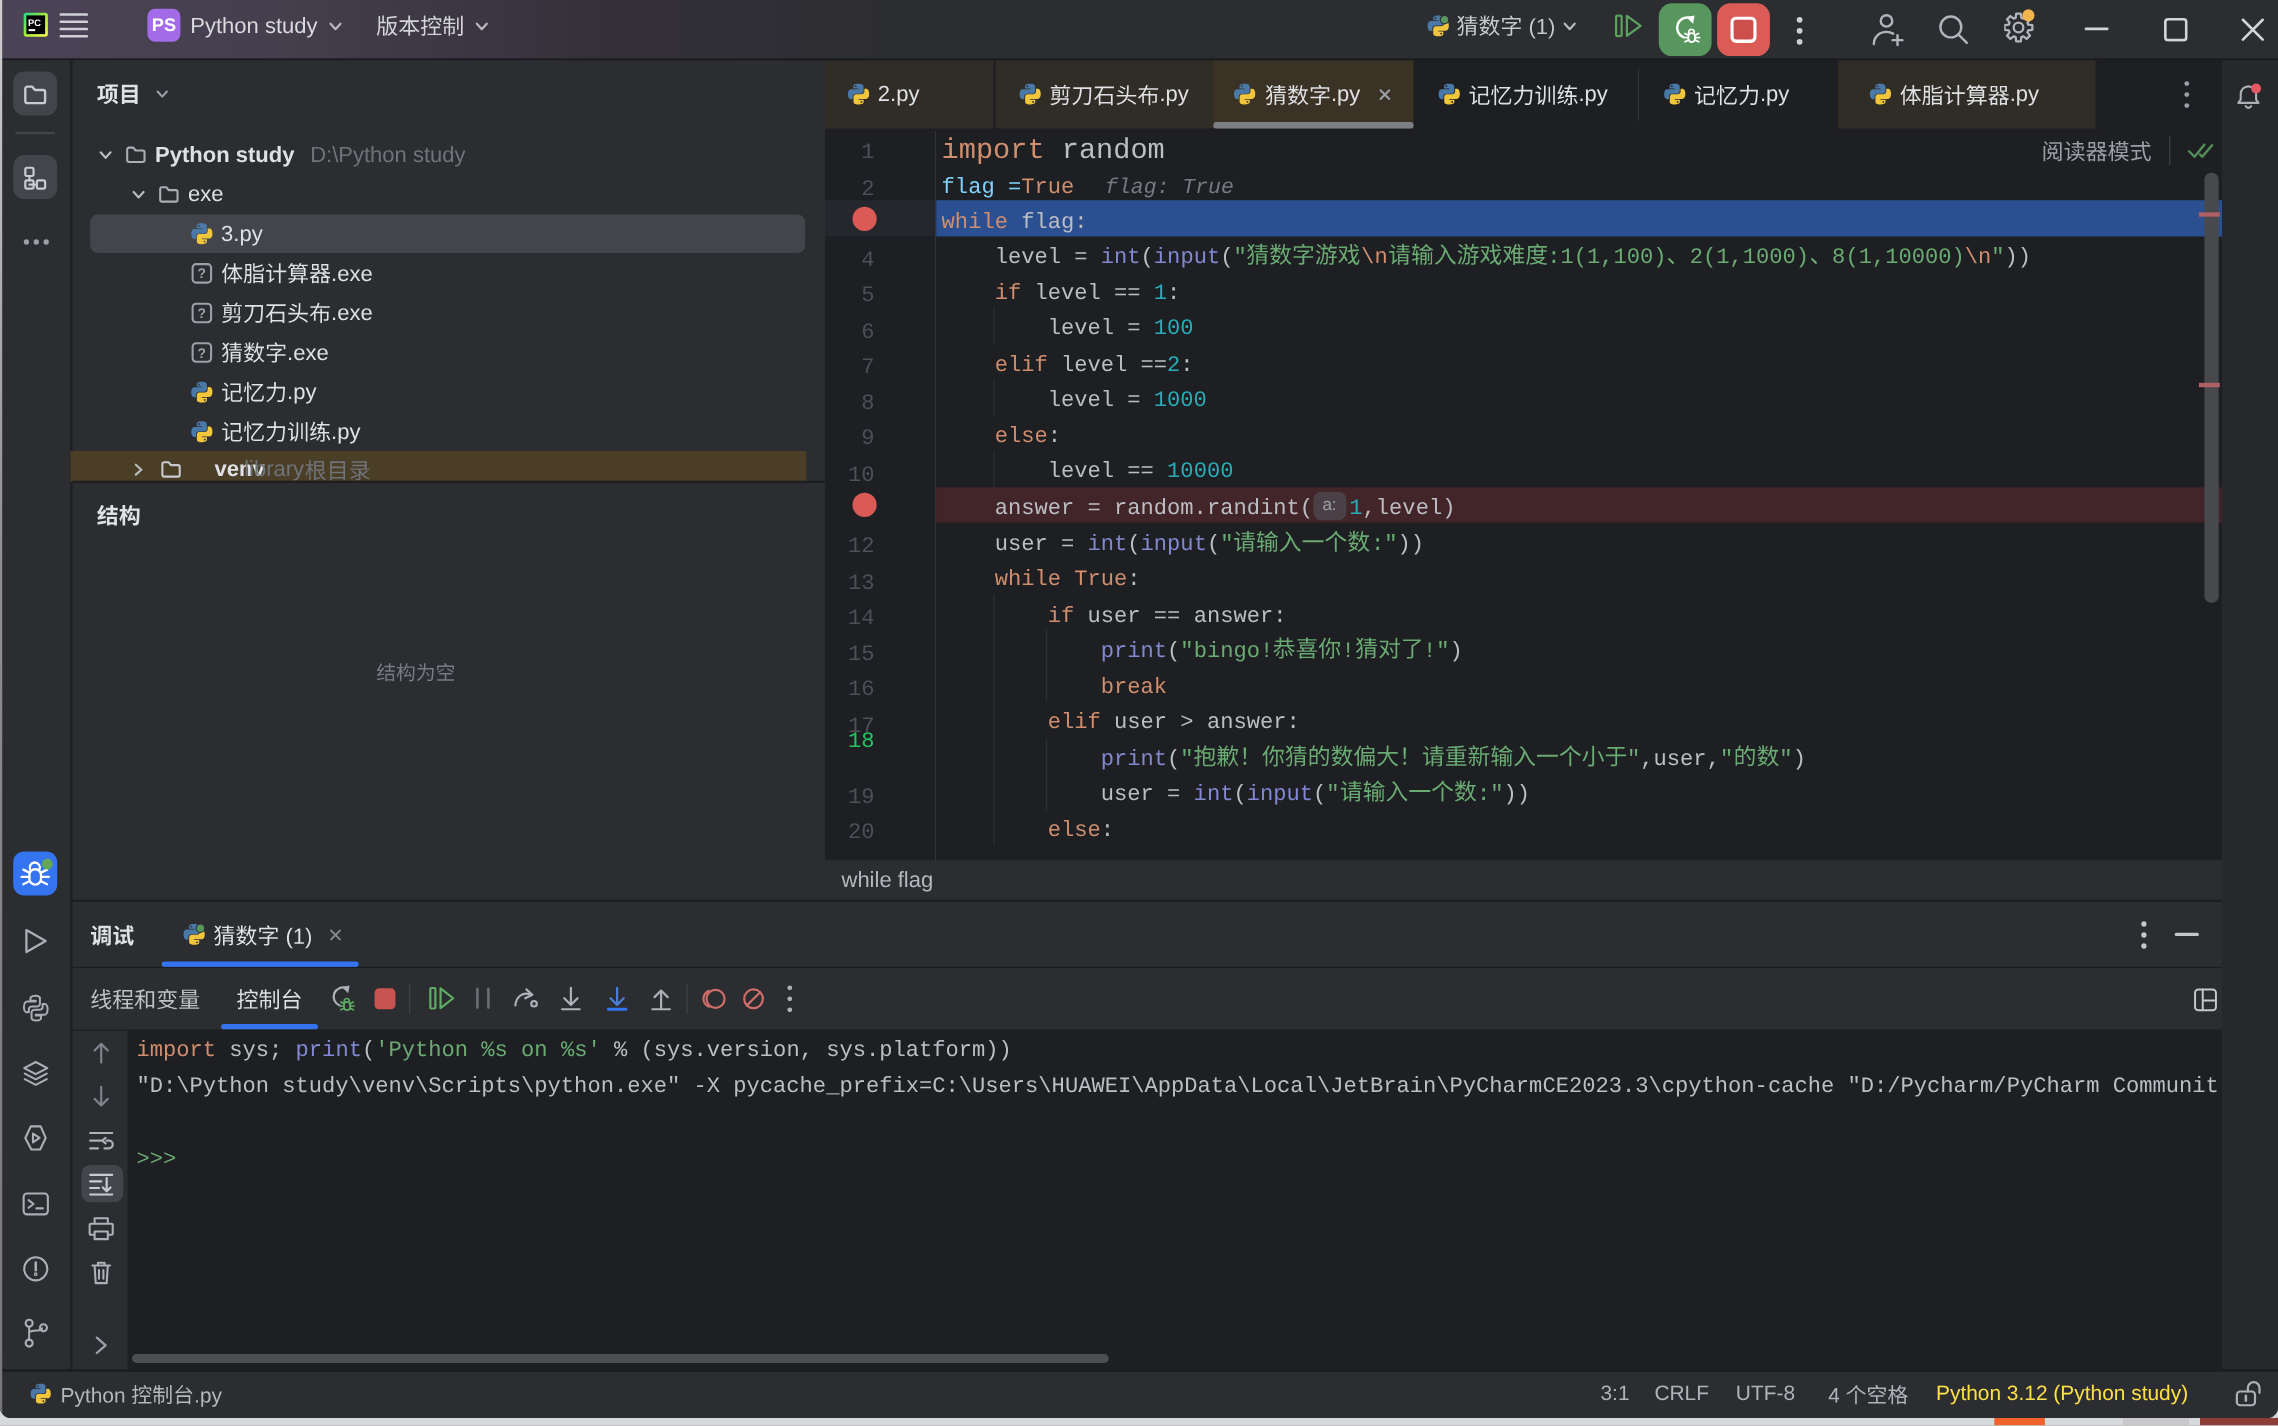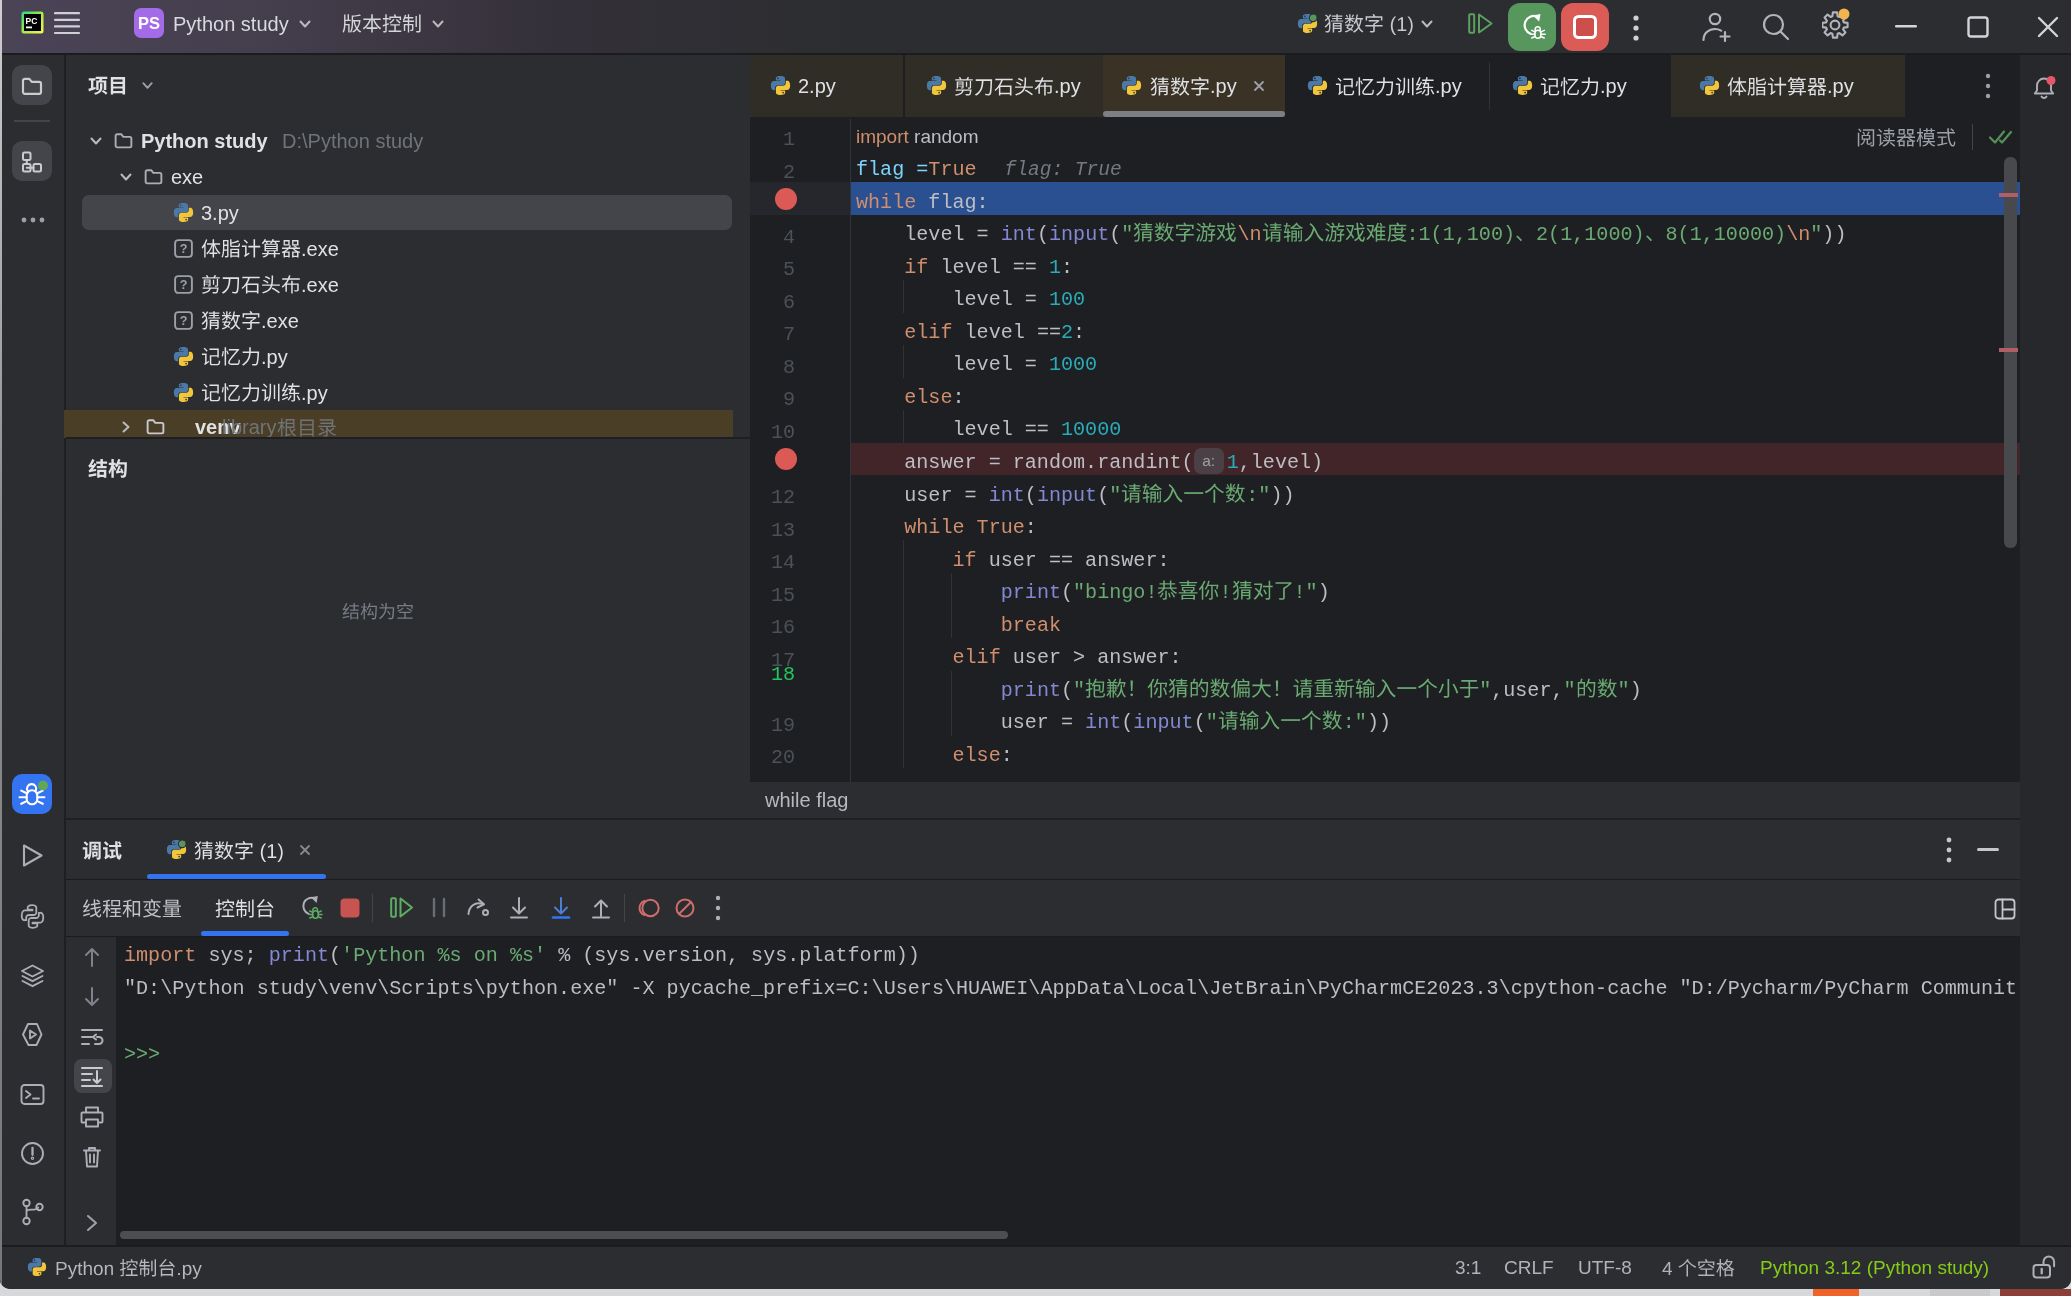--- a/index.html
+++ b/index.html
@@ -575,21 +575,21 @@
       <div style="left:770.88px;top:510.6px;height:40.2px;line-height:40.2px;font-family:'Liberation Mono',monospace;font-size:20.1px;font-weight:400;color:#4b5059;white-space:pre;">13</div>
       <div style="left:770.88px;top:543.1px;height:40.2px;line-height:40.2px;font-family:'Liberation Mono',monospace;font-size:20.1px;font-weight:400;color:#4b5059;white-space:pre;">14</div>
       <div style="left:770.88px;top:575.7px;height:40.2px;line-height:40.2px;font-family:'Liberation Mono',monospace;font-size:20.1px;font-weight:400;color:#4b5059;white-space:pre;">15</div>
       <div style="left:770.88px;top:608.2px;height:40.2px;line-height:40.2px;font-family:'Liberation Mono',monospace;font-size:20.1px;font-weight:400;color:#4b5059;white-space:pre;">16</div>
       <div style="left:770.88px;top:640.8px;height:40.2px;line-height:40.2px;font-family:'Liberation Mono',monospace;font-size:20.1px;font-weight:400;color:#4b5059;white-space:pre;">17</div>
       <div style="left:770.88px;top:655px;height:40.2px;line-height:40.2px;font-family:Liberation Mono, monospace;font-size:20.1px;font-weight:400;color:#22c55e;white-space:pre;">18</div>
       <div style="left:770.88px;top:705.9px;height:40.2px;line-height:40.2px;font-family:'Liberation Mono',monospace;font-size:20.1px;font-weight:400;color:#4b5059;white-space:pre;">19</div>
       <div style="left:770.88px;top:738.4px;height:40.2px;line-height:40.2px;font-family:'Liberation Mono',monospace;font-size:20.1px;font-weight:400;color:#4b5059;white-space:pre;">20</div>
       <div style="position:absolute;left:775px;top:187.6px;width:22px;height:22px;background:#db5a56;border-radius:50%"></div>
       <div style="position:absolute;left:775px;top:448.0px;width:22px;height:22px;background:#db5a56;border-radius:50%"></div>
-      <div style="position:absolute;left:856.0px;top:121.4px;height:32.55px;line-height:32.55px;font-family:Liberation Sans, sans-serif;font-size:19px;white-space:pre"><span style="color:#cf8e6d">import</span><span style="color:#bcbec4"> random</span></div>
+      <div style="position:absolute;left:856.0px;top:121.4px;height:32.55px;line-height:32.55px;font-family:Liberation Mono, monospace;font-size:26px;white-space:pre"><span style="color:#cf8e6d">import</span><span style="color:#bcbec4"> random</span></div>
       <div style="position:absolute;left:856.0px;top:154.0px;height:32.55px;line-height:32.55px;font-family:'Liberation Mono',monospace;font-size:20.1px;white-space:pre"><span style="color:#7dd3fc">flag =</span><span style="color:#cf8e6d">True</span><span style="color:#757a82;font-style:italic;margin-left:28px;font-size:19.5px">flag: True</span></div>
       <div style="position:absolute;left:856.0px;top:186.5px;height:32.55px;line-height:32.55px;font-family:'Liberation Mono',monospace;font-size:20.1px;white-space:pre"><span style="color:#cf8e6d">while</span><span style="color:#bcbec4"> flag:</span></div>
       <div style="position:absolute;left:856.0px;top:219.1px;height:32.55px;line-height:32.55px;font-family:'Liberation Mono',monospace;font-size:20.1px;white-space:pre"><span style="color:#bcbec4">    level = </span><span style="color:#8288d1">int</span><span style="color:#bcbec4">(</span><span style="color:#8288d1">input</span><span style="color:#bcbec4">(</span><span style="color:#6aab73">"</span><svg width="104" height="26" viewBox="0 0 104 26" style="vertical-align:-6.0px" fill="#6aab73">
           <use href="#g36" x="0.0" y="20.1"></use>
           <use href="#g37" x="20.8" y="20.1"></use>
           <use href="#g38" x="41.5" y="20.1"></use>
           <use href="#g39" x="62.3" y="20.1"></use>
           <use href="#g40" x="83.0" y="20.1"></use>
         </svg><span style="color:#cf8e6d">\n</span><svg width="145" height="26" viewBox="0 0 145 26" style="vertical-align:-6.0px" fill="#6aab73">
           <use href="#g41" x="0.0" y="20.1"></use>
@@ -880,21 +880,21 @@
         </svg></div>
       <div style="left:1455px;top:1249.0px;height:38px;line-height:38px;font-family:'Liberation Sans',sans-serif;font-size:19px;font-weight:400;color:#b0b3b9;white-space:pre;">3:1</div>
       <div style="left:1504px;top:1249.0px;height:38px;line-height:38px;font-family:'Liberation Sans',sans-serif;font-size:19px;font-weight:400;color:#b0b3b9;white-space:pre;">CRLF</div>
       <div style="left:1578px;top:1249.0px;height:38px;line-height:38px;font-family:'Liberation Sans',sans-serif;font-size:19px;font-weight:400;color:#b0b3b9;white-space:pre;">UTF-8</div>
       <div style="left:1662px;top:1256.2px;width:73px;height:25px"><svg width="73" height="25" viewBox="0 0 73 25" style="vertical-align:-5.7px" fill="#b0b3b9">
           <use href="#g99" x="0.0" y="19"></use>
           <use href="#g100" x="15.8" y="19"></use>
           <use href="#g101" x="34.8" y="19"></use>
           <use href="#g102" x="53.8" y="19"></use>
         </svg></div>
-      <div style="left:1760px;top:1249.0px;height:38px;line-height:38px;font-family:'Liberation Sans',sans-serif;font-size:19px;font-weight:400;color:#84cc16;white-space:pre;">Python 3.12 (Python study)</div>
+      <div style="left:1760px;top:1249.0px;height:38px;line-height:38px;font-family:'Liberation Sans',sans-serif;font-size:19px;font-weight:400;color:#fde047;white-space:pre;">Python 3.12 (Python study)</div>
       <svg style="position:absolute;left:2030px;top:1252px;" width="28" height="30" viewBox="0 0 28 30">
         <g fill="none" stroke="#aeb0b7" stroke-width="2" stroke-linecap="round" stroke-linejoin="round">
           <rect x="3.5" y="13" width="16.5" height="12.5" rx="3"></rect>
           <path d="M11.7 16.8v4.6" stroke-width="2.3"></path>
           <path d="M13.5 13V9.8a5.3 5.3 0 0110.6 0v4.4"></path>
         </g>
       </svg>
       <div style="left:0px;top:0px;width:2px;height:1289px;background:linear-gradient(#cfcfd1,#8e8e91 40%,#77777b);"></div>
     </div>
   </div>

